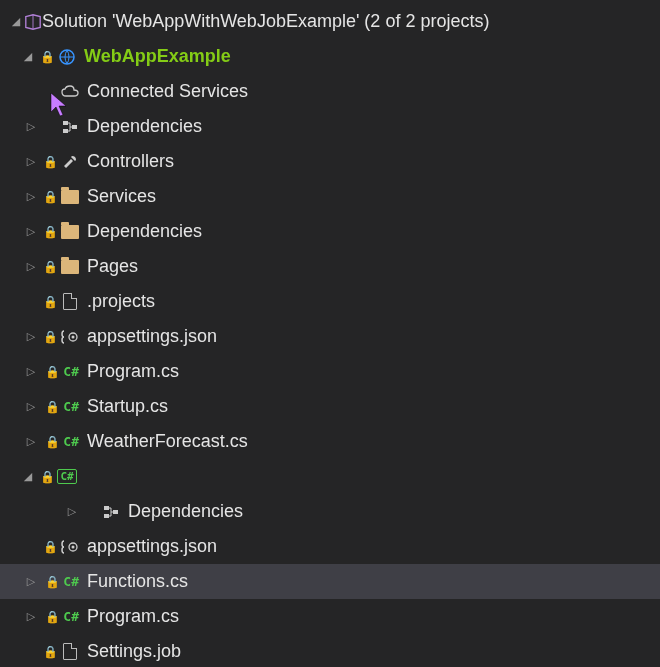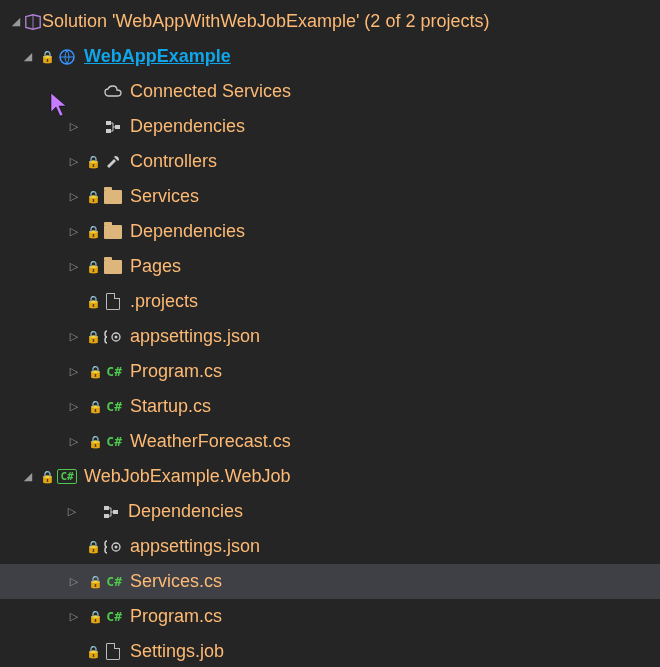--- a/index.html
+++ b/index.html
@@ -17,21 +17,21 @@
     display: flex;
     align-items: center;
     height: 35px;
     padding-left: 6px;
     white-space: nowrap;
     cursor: pointer;
   }
   .row.selected { background: #3f3f46; }
   .indent0 { padding-left: 8px; }
   .indent1 { padding-left: 20px; }
-  .indent2 { padding-left: 66px; }
+  .indent2 { padding-left: 23px; }
   .indent3 { padding-left: 64px; }
   .expander {
     width: 16px;
     display: inline-flex;
     justify-content: center;
     align-items: center;
     color: #999;
     font-size: 11px;
   }
   .ico-slot {
@@ -47,22 +47,22 @@
     font-size: 12px;
     line-height: 1;
   }
   .ico {
     display: inline-flex;
     align-items: center;
     justify-content: center;
     width: 18px;
     height: 18px;
   }
-  .label { color: #fdba74; }
-  .bold { font-weight: 700; color: #0ea5e9; text-decoration: underline; }
+  .label { color: #e5e5e5; }
+  .bold { font-weight: 700; color: #84cc16; }
   .solution-icon svg, .ico svg { display:block; }
   .cs-badge {
     color: #4ec94e;
     font-weight: 700;
     font-size: 13px;
     font-family: Consolas, monospace;
   }
   .folder { width:18px;height:14px;background:#dcb67a;border-radius:1px;position:relative; }
   .folder::before { content:"";position:absolute;top:-3px;left:0;width:8px;height:3px;background:#dcb67a;border-radius:1px 1px 0 0; }
   .file-icon { width:14px;height:17px;border:1.5px solid #bbb;border-radius:1px;background:transparent;position:relative; }
@@ -229,21 +229,20 @@
 </div>
 
 <div class="row indent1">
   <span class="expander">◢</span>
   <span class="ico-slot">
     <span class="lock">🔒</span>
     <span class="ico">
       <span style="border:1.5px solid #4ec94e;border-radius:2px;padding:0 2px;font-size:11px;color:#4ec94e;font-family:Consolas,monospace;font-weight:700;">C#</span>
     </span>
   </span>
-  <span class="label">WebJobExample.WebJob</span>
 </div>
 
 <div class="row indent3">
   <span class="expander">▷</span>
   <span class="ico-slot">
     <span class="ico">
       <svg width="16" height="14" viewBox="0 0 16 14">
           <rect x="1" y="1" width="5" height="4" fill="#ccc"></rect>
           <rect x="1" y="9" width="5" height="4" fill="#ccc"></rect>
           <rect x="10" y="5" width="5" height="4" fill="#ccc"></rect>
@@ -268,21 +267,21 @@
   </span>
   <span class="label">appsettings.json</span>
 </div>
 
 <div class="row indent2 selected">
   <span class="expander">▷</span>
   <span class="ico-slot">
     <span class="lock">🔒</span>
     <span class="cs-badge">C#</span>
   </span>
-  <span class="label">Services.cs</span>
+  <span class="label">Functions.cs</span>
 </div>
 
 <div class="row indent2">
   <span class="expander">▷</span>
   <span class="ico-slot">
     <span class="lock">🔒</span>
     <span class="cs-badge">C#</span>
   </span>
   <span class="label">Program.cs</span>
 </div>

